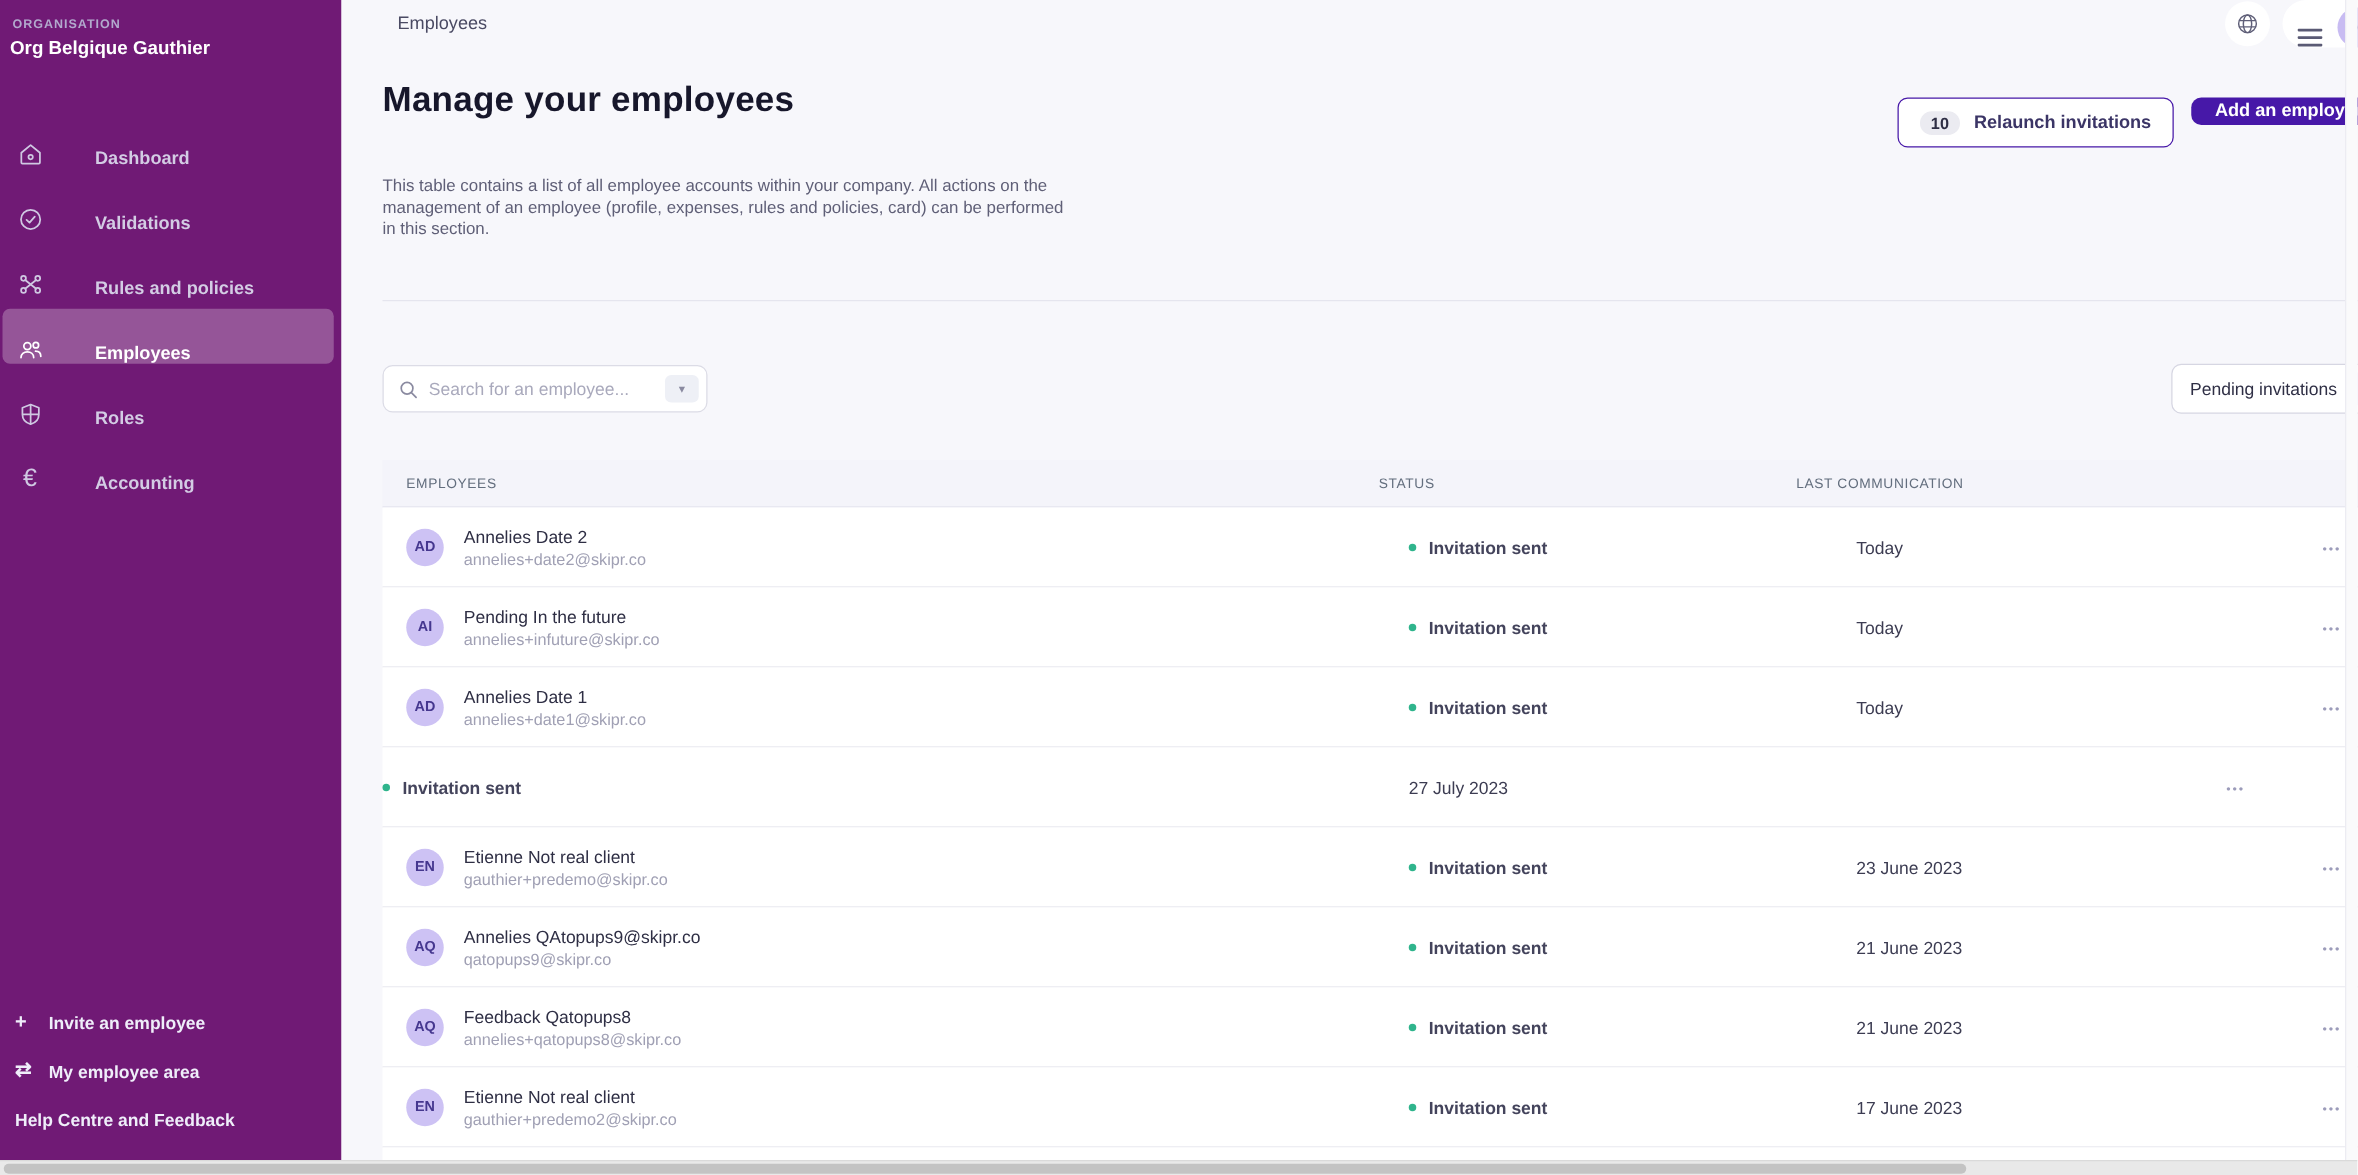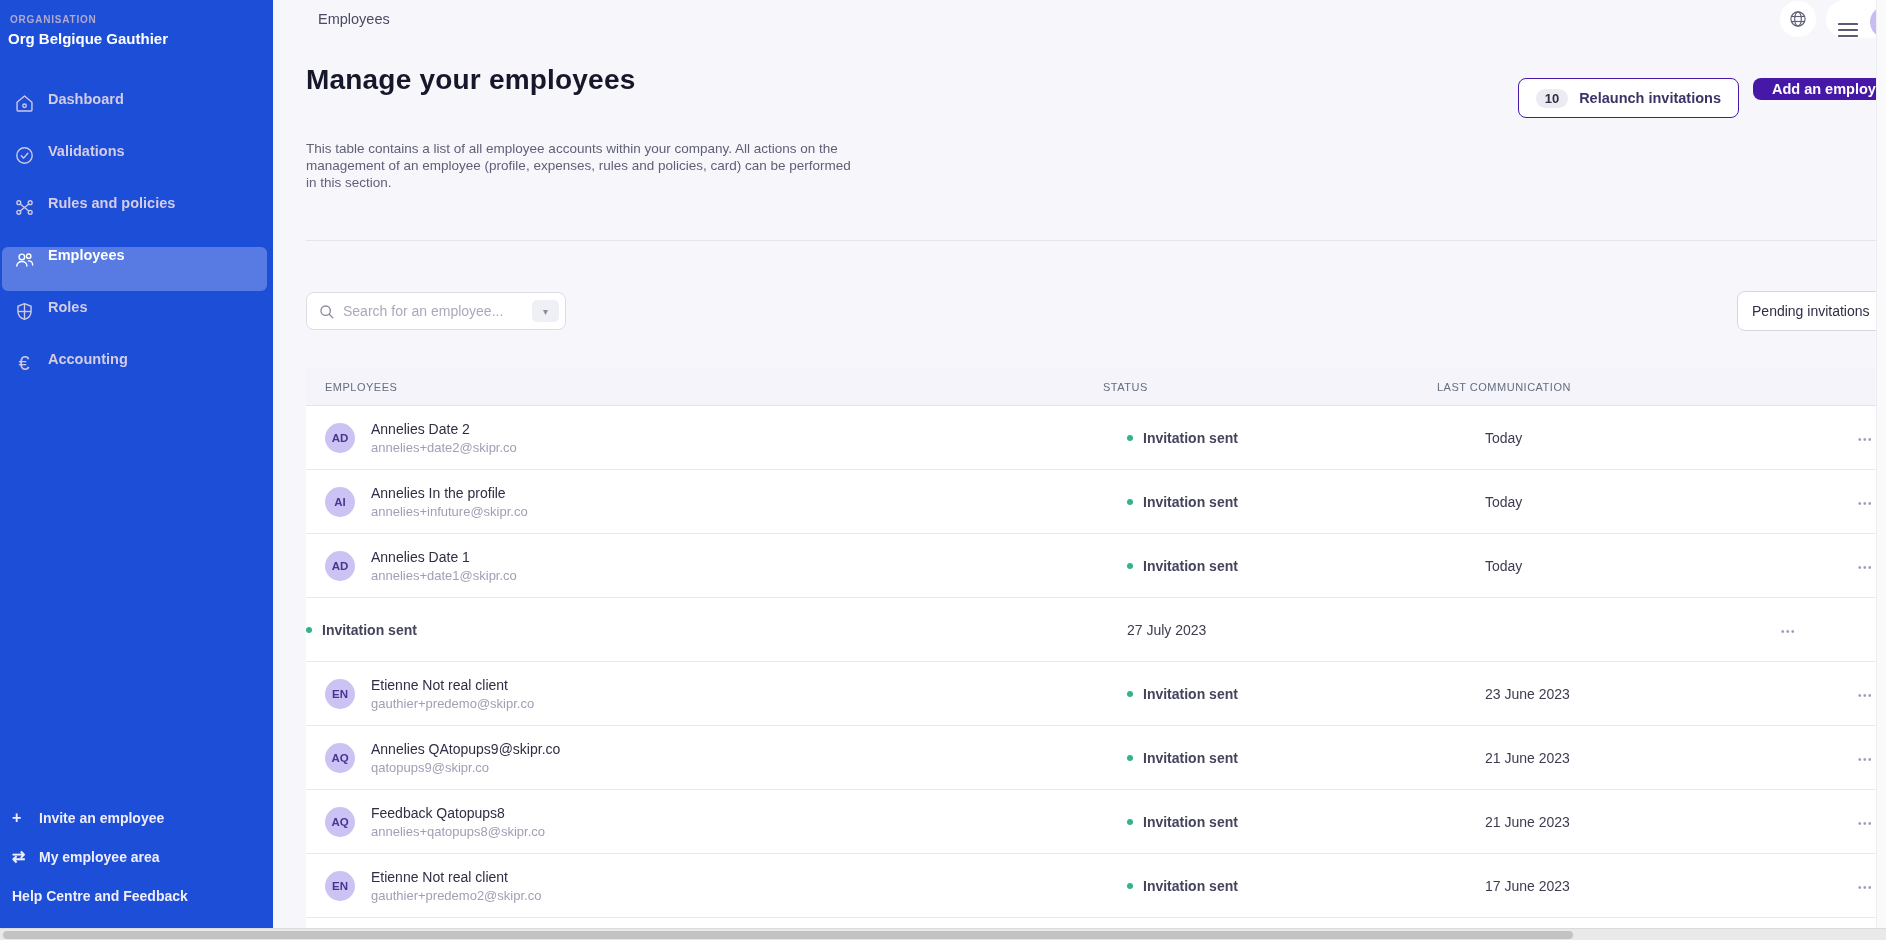--- a/index.html
+++ b/index.html
@@ -8,36 +8,37 @@
     font-family:"Liberation Sans", sans-serif;
     background:#f7f7fb;
     display:flex;
     position:relative;
     color:#2e2e44;
   }
 
   
   .sidebar {
     width:273px; min-width:273px; height:100%;
-    background:#1d4ed8;
+    background:#701a75;
     position:relative;
     padding:8px 0 0 0;
   }
   .org-label {
     margin:6px 0 0 10px;
     font-size:10px; font-weight:700; letter-spacing:.8px;
     color:#b2a9cd; text-transform:uppercase;
   }
   .org-name { margin:5px 0 0 8px; font-size:15px; font-weight:700; color:#ffffff; }
   .nav { margin-top:44px; }
   .nav-item {
-    display:flex; align-items:flex-start;
+    display:flex; align-items:flex-end;
     height:44px; margin:0 6px 8px 2px;
     padding-left:10px; border-radius:6px;
     cursor:pointer;
+    gap:28px;
   }
   .nav-item.active { background:rgba(255,255,255,.26); }
   .nav-icon {
     width:24px; height:24px; display:flex; align-items:center; justify-content:center;
     color:#cfc8e2; font-size:20px; line-height:1;
   }
   .nav-item.active .nav-icon, .nav-item.active .nav-label { color:#ffffff; }
   .nav-icon svg { width:21px; height:21px; display:block; }
   .nav-label { margin-left:12px; font-size:14.5px; font-weight:600; color:#d3cce4; }
 
@@ -337,21 +338,21 @@
     </div>
     <div class="cell-date">Today</div>
     <div class="cell-menu">
       <span class="dots">•••</span>
     </div>
   </div>
           <div class="trow">
     <div class="cell-emp">
       <span class="avatar">AI</span>
       <div class="emp-text">
-        <div class="emp-name">Annelies In the profile</div>
+        <div class="emp-name">Pending In the future</div>
         <div class="emp-email">annelies+infuture@skipr.co</div>
       </div>
     </div>
     <div class="cell-status">
       <span class="dot"></span>
       <span class="status-text">Invitation sent</span>
     </div>
     <div class="cell-date">Today</div>
     <div class="cell-menu">
       <span class="dots">•••</span>

